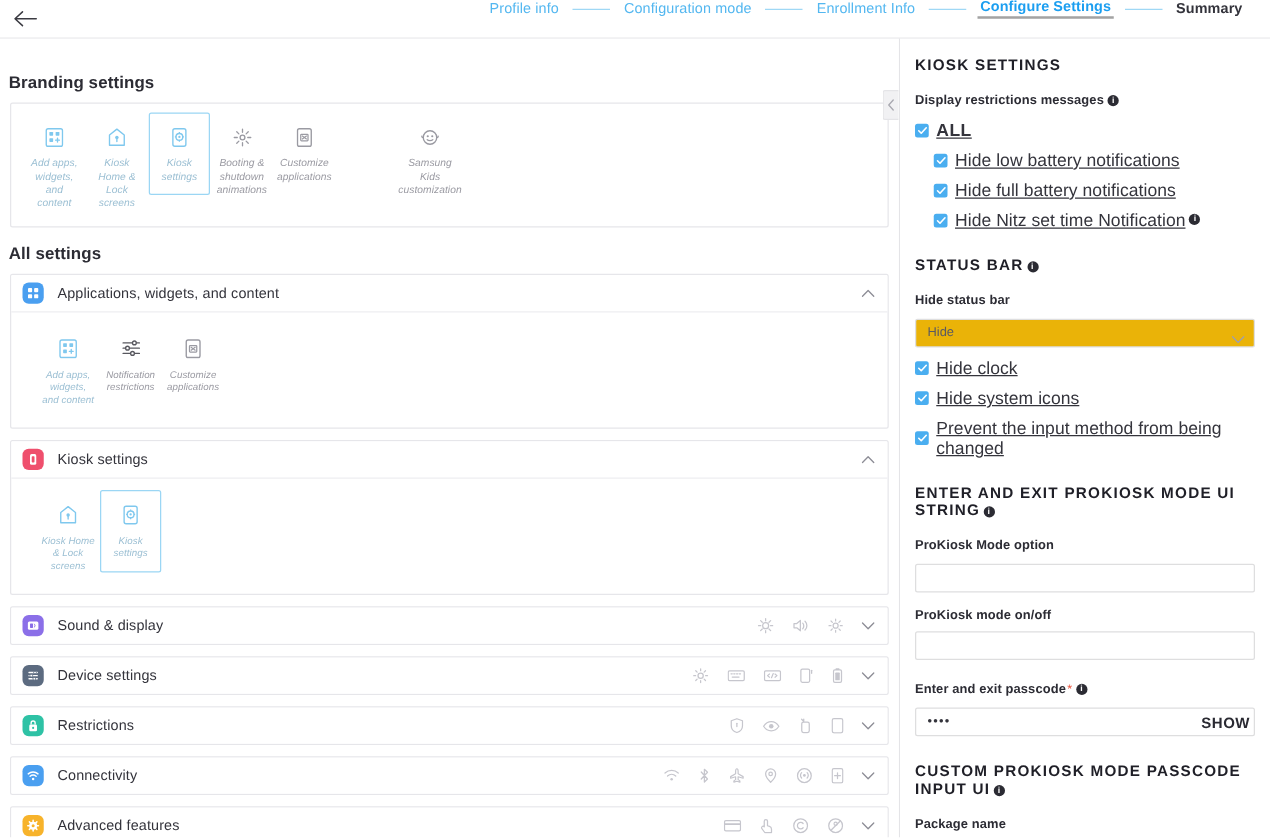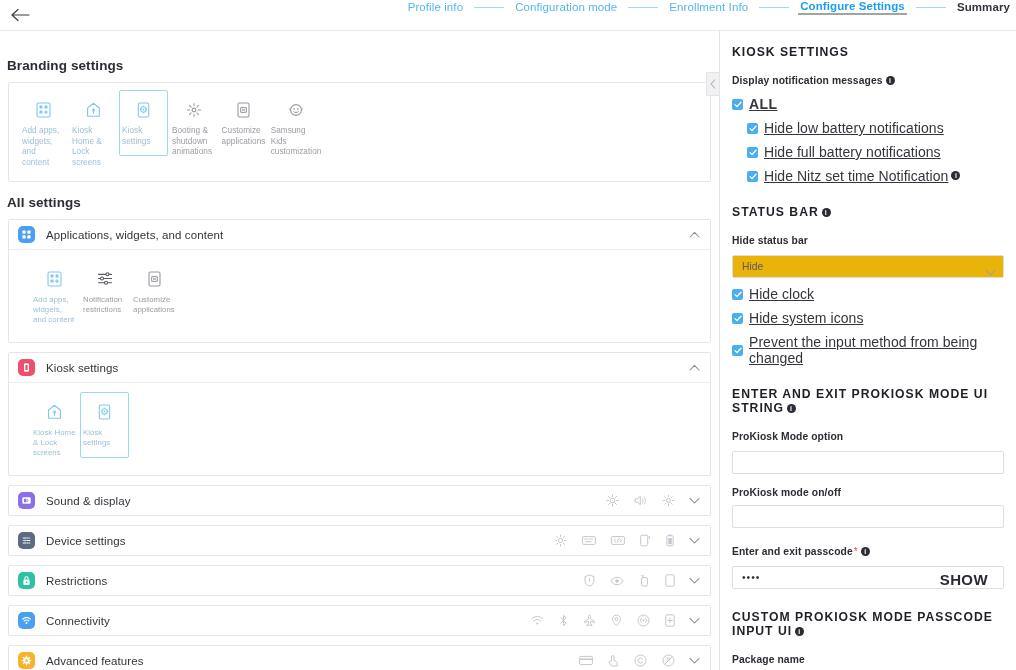--- a/index.html
+++ b/index.html
@@ -20,21 +20,21 @@
     background: #fff;
     position: relative;
   }
   .back-btn {
     width: 34px; height: 31px;
     display: flex; align-items: center; justify-content: center;
     cursor: pointer; color: #3b3b42; margin-left: 4px;
   }
   .back-btn svg { display: block; }
   .stepper {
-    position: absolute; right: 4px; top: 0;
+    position: absolute; right: 20px; top: 0;
     height: 14px; display: flex; align-items: center; gap: 0;
   }
   .step {
     font-size: 11.5px; color: #53b7f0; white-space: nowrap;
     padding: 0 2px; cursor: pointer; letter-spacing: .1px;
   }
   .step.active {
     color: #1b9ef0; font-weight: bold;
     border-bottom: 2px solid #a3a3a3; padding-bottom: 1px;
   }
@@ -70,25 +70,25 @@
   }
   .tile {
     width: 49px; min-height: 60px; padding: 8px 2px 4px 2px;
     display: flex; flex-direction: column; align-items: center;
     cursor: pointer; border: 1px solid transparent; border-radius: 2px;
     margin-right: 1px;
   }
   .tile.selected { border-color: #9bd6f4; min-height: 66px; }
   .tile .ticon { height: 21px; display:flex; align-items:center; justify-content:center; margin-bottom: 6px; }
   .tile .tlabel {
-    font-size: 8.2px; line-height: 10.5px; text-align: left;
-    color: #9bbfd3; letter-spacing: .05px;
+    font-size: 8.2px; line-height: 10.5px; text-align: center;
+    color: #9bbfd3; letter-spacing: .05px; font-style: italic;
   }
   .tile.dark .tlabel { color: #9a9aa2; }
-  .tile.wide { width: 54px; }
+  .tile.wide { width: 54px; margin-left: 48px; }
 
   .group-card {
     margin: 0 8px 9px 8px; border: 1px solid #e6e6ea; border-radius: 2px;
     background: #fff; overflow: hidden;
   }
   .group-head {
     height: 29px; display: flex; align-items: center;
     padding: 0 10px 0 9px; cursor: pointer; background: #fff;
   }
   .cat-icon {
@@ -155,22 +155,22 @@
     font-size: 10.3px; color: #34343c; padding: 0 9px;
     font-family: "Liberation Sans", sans-serif; outline: none;
   }
   .inp::placeholder { color: #b2b2ba; }
   .lbl-gap { margin-top: 13px; display: block; }
   .req { color: #e8503a; font-size: 10px; margin-left: 1px; }
 
   .pass-wrap { position: relative; margin-top: 7px; }
   .pass-wrap .inp { margin-top: 0; padding-right: 48px; letter-spacing: 1px; }
   .show-btn {
-    position: absolute; right: 16px; top: 5px;
-    font-size: 15px; font-weight: bold; color: #2a2a32;
+    position: absolute; right: 4px; top: 5px;
+    font-size: 12px; font-weight: bold; color: #2a2a32;
     letter-spacing: .4px; cursor: pointer; background: none; border: none;
     font-family: "Liberation Sans", sans-serif;
   }
 </style>
 </head>
 <body>
 
 <div class="app">
 
   <div class="topbar">
@@ -606,21 +606,21 @@
       </div>
     </div>
 
     <div class="divider"></div>
 
     <div class="right">
 
       <div class="rs-title">KIOSK SETTINGS</div>
 
       <div>
-        <span class="fld-label">Display notification messages</span><i class="info-i">i</i>
+        <span class="fld-label">Display restrictions messages</span><i class="info-i">i</i>
       </div>
 
       <div class="cb-row">
         <span class="cb on">
           <svg width="8" height="7" viewBox="0 0 8 7" fill="none">
               <path d="M1 3.6 3 5.6 7 1.2" stroke="#fff" stroke-width="1.3" stroke-linecap="round" stroke-linejoin="round"></path>
             </svg>
         </span>
         <span class="cb-label bold">ALL</span>
       </div>

